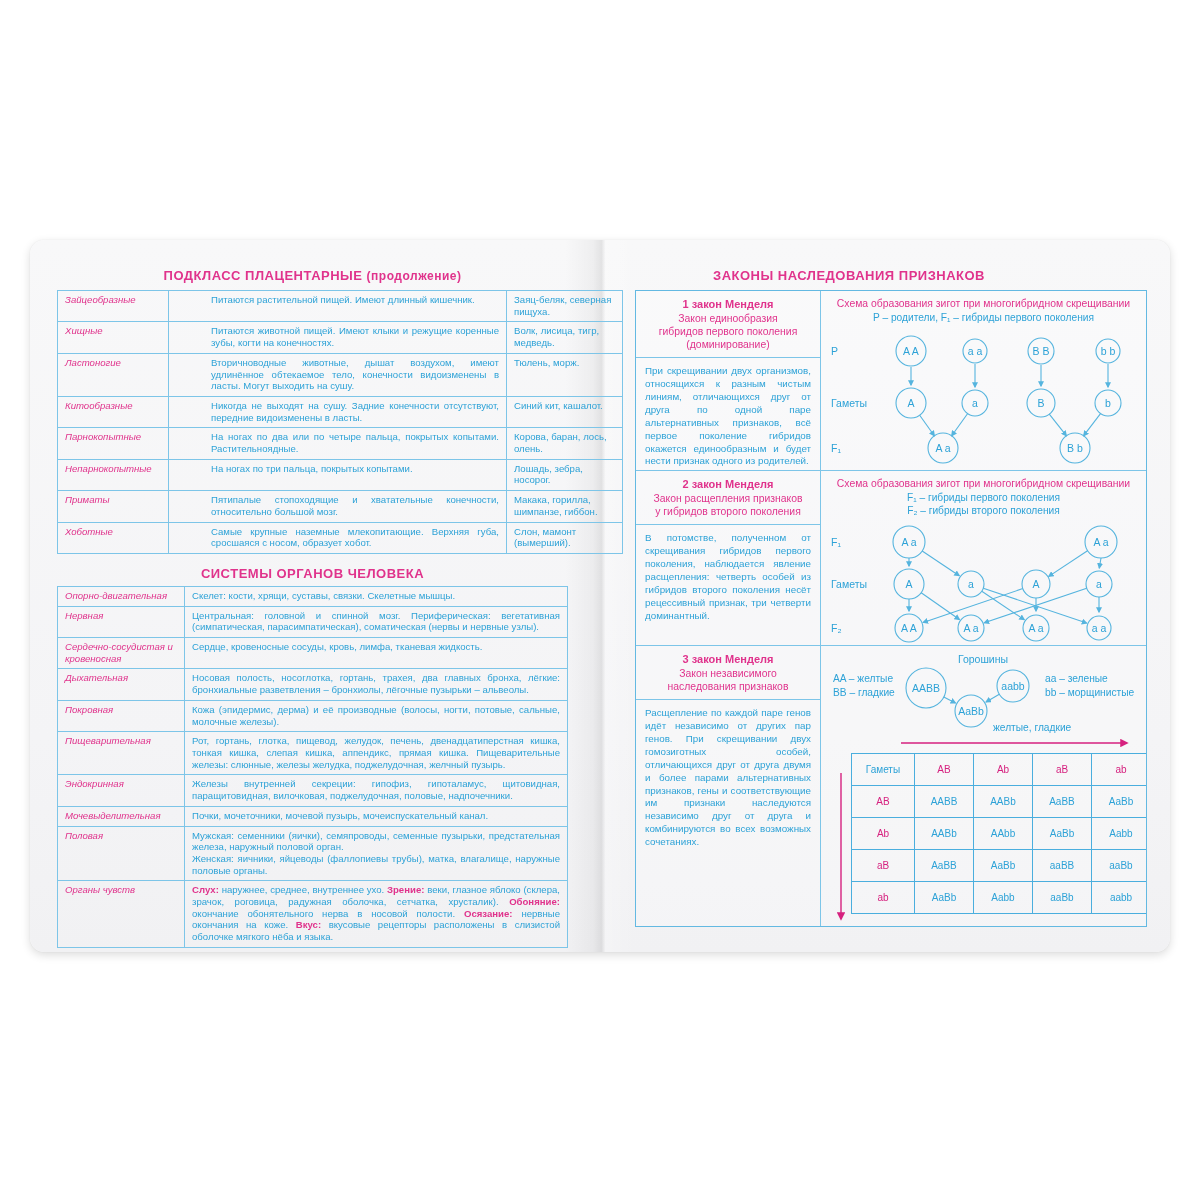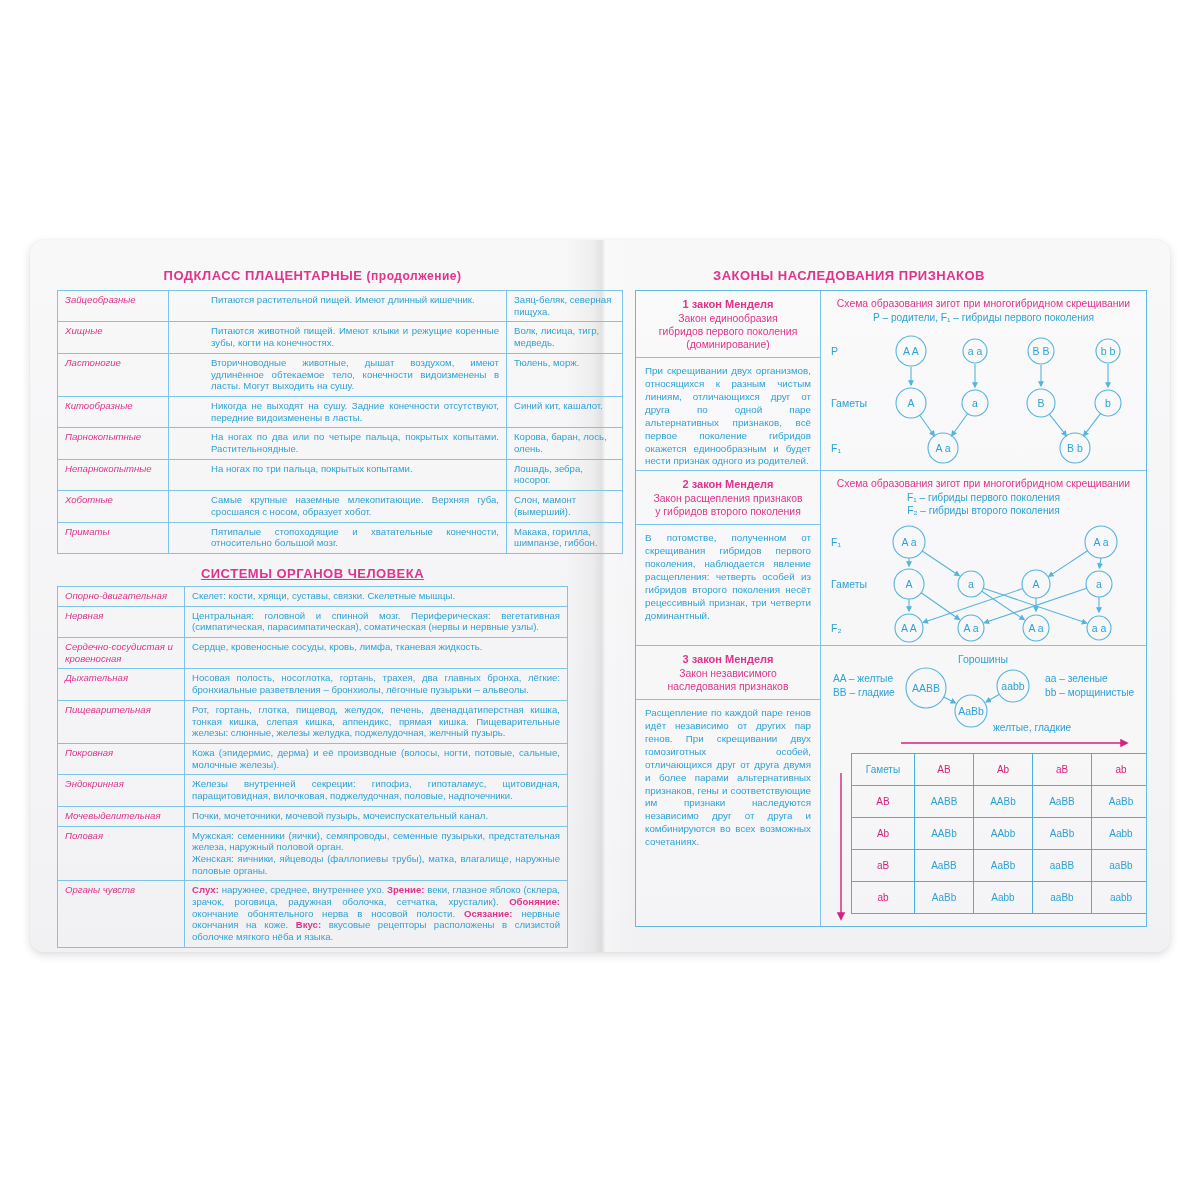--- a/index.html
+++ b/index.html
@@ -116,59 +116,59 @@
           <td class="lab">Парнокопытные</td>
           <td class="txt">На ногах по два или по четыре пальца, покрытых копытами. Растительноядные.</td>
           <td class="ex">Корова, баран, лось, олень.</td>
         </tr>
         <tr>
           <td class="lab">Непарнокопытные</td>
           <td class="txt">На ногах по три пальца, покрытых копытами.</td>
           <td class="ex">Лошадь, зебра, носорог.</td>
         </tr>
         <tr>
+          <td class="lab">Приматы</td>
+          <td class="txt">Пятипалые стопоходящие и хватательные конечности, относительно большой мозг.</td>
+          <td class="ex">Макака, горилла, шимпанзе, гиббон.</td>
+        </tr>
+        <tr>
           <td class="lab">Хоботные</td>
           <td class="txt">Самые крупные наземные млекопитающие. Верхняя губа, сросшаяся с носом, образует хобот.</td>
           <td class="ex">Слон, мамонт (вымерший).</td>
         </tr>
-        <tr>
-          <td class="lab">Приматы</td>
-          <td class="txt">Пятипалые стопоходящие и хватательные конечности, относительно большой мозг.</td>
-          <td class="ex">Макака, горилла, шимпанзе, гиббон.</td>
-        </tr>
       </tbody>
     </table>
 
-    <div class="page-title" style="margin-top:12px;margin-bottom:5px;text-decoration:underline;">СИСТЕМЫ  ОРГАНОВ  ЧЕЛОВЕКА</div>
+    <div class="page-title" style="margin-top:12px;margin-bottom:5px;">СИСТЕМЫ  ОРГАНОВ  ЧЕЛОВЕКА</div>
 
     <table class="reftable t2">
       <tbody>
         <tr>
           <td class="lab">Опорно-двигательная</td>
           <td class="txt">Скелет: кости, хрящи, суставы, связки. Скелетные мышцы.</td>
         </tr>
         <tr>
           <td class="lab">Нервная</td>
           <td class="txt">Центральная: головной и спинной мозг.  Периферическая: вегетативная (симпатическая, парасимпатическая), соматическая (нервы и нервные узлы).</td>
         </tr>
         <tr>
           <td class="lab">Сердечно-сосудистая и кровеносная</td>
           <td class="txt">Сердце, кровеносные сосуды, кровь, лимфа, тканевая жидкость.</td>
         </tr>
         <tr>
           <td class="lab">Дыхательная</td>
           <td class="txt">Носовая полость, носоглотка, гортань, трахея, два главных бронха, лёгкие: бронхиальные разветвления – бронхиолы, лёгочные пузырьки – альвеолы.</td>
         </tr>
         <tr>
+          <td class="lab">Покровная</td>
+          <td class="txt">Кожа (эпидермис, дерма) и её производные (волосы, ногти, потовые, сальные, молочные железы).</td>
+        </tr>
+        <tr>
           <td class="lab">Пищеварительная</td>
           <td class="txt">Рот, гортань, глотка, пищевод, желудок, печень, двенадцатиперстная кишка, тонкая кишка, слепая кишка, аппендикс, прямая кишка. Пищеварительные железы: слюнные, железы желудка, поджелудочная, желчный пузырь.</td>
-        </tr>
-        <tr>
-          <td class="lab">Покровная</td>
-          <td class="txt">Кожа (эпидермис, дерма) и её производные (волосы, ногти, потовые, сальные, молочные железы).</td>
         </tr>
         <tr>
           <td class="lab">Эндокринная</td>
           <td class="txt">Железы внутренней секреции: гипофиз, гипоталамус, щитовидная, паращитовидная, вилочковая, поджелудочная, половые, надпочечники.</td>
         </tr>
         <tr>
           <td class="lab">Мочевыделительная</td>
           <td class="txt">Почки, мочеточники, мочевой пузырь, мочеиспускательный канал.</td>
         </tr>
         <tr>

